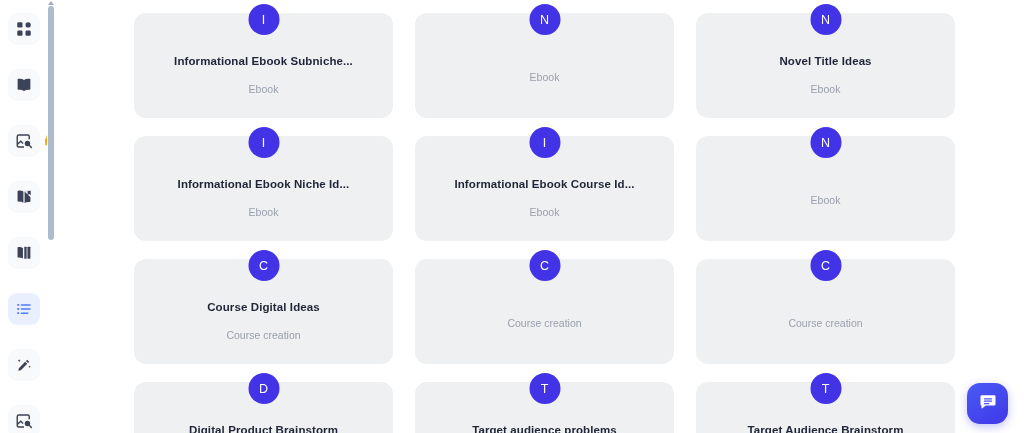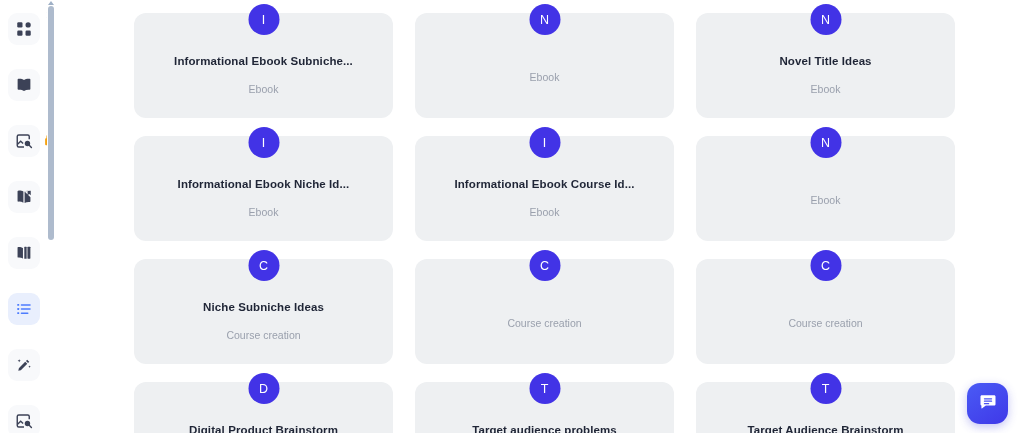--- a/index.html
+++ b/index.html
@@ -247,21 +247,21 @@
       <div class="card-title" style="color: rgb(31, 37, 54);">Informational Ebook Course Id...</div>
       <div class="card-sub" style="color: rgb(154, 160, 173);">Ebook</div>
     </div>
     <div class="card" style="left: 562px; top: 136px; background: rgb(238, 240, 242);">
       <div class="avatar" style="background: rgb(66, 51, 230);">N</div>
       <div class="card-sub" style="color: rgb(154, 160, 173);">Ebook</div>
     </div>
 
     <div class="card" style="left: 0px; top: 259px; background: rgb(238, 240, 242);">
       <div class="avatar" style="background: rgb(66, 51, 230);">C</div>
-      <div class="card-title" style="color: rgb(31, 37, 54);">Niche Subniche Ideas</div>
+      <div class="card-title" style="color: rgb(31, 37, 54);">Course Digital Ideas</div>
       <div class="card-sub" style="color: rgb(154, 160, 173);">Course creation</div>
     </div>
     <div class="card" style="left: 281px; top: 259px; background: rgb(238, 240, 242);">
       <div class="avatar" style="background: rgb(66, 51, 230);">C</div>
       <div class="card-sub" style="color: rgb(154, 160, 173);">Course creation</div>
     </div>
     <div class="card" style="left: 562px; top: 259px; background: rgb(238, 240, 242);">
       <div class="avatar" style="background: rgb(66, 51, 230);">C</div>
       <div class="card-sub" style="color: rgb(154, 160, 173);">Course creation</div>
     </div>

